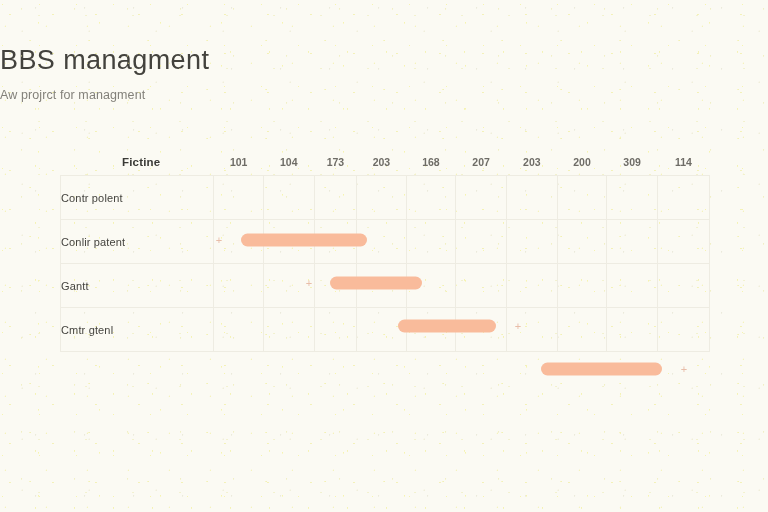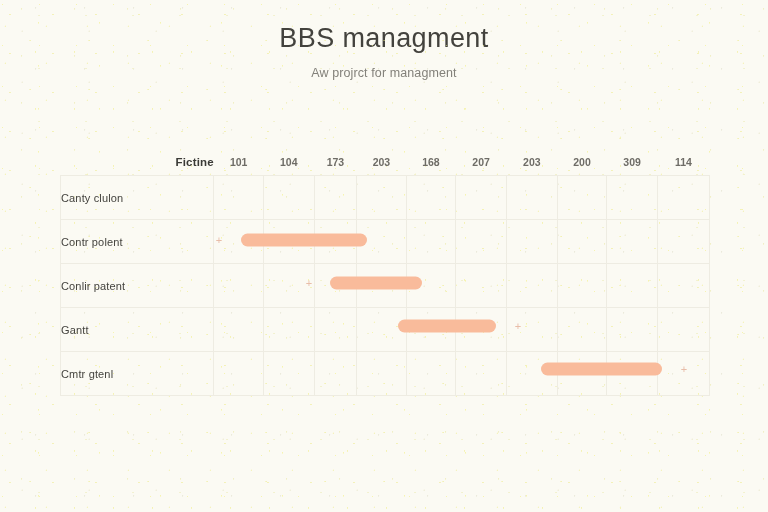--- a/index.html
+++ b/index.html
@@ -35,22 +35,22 @@
                      41px 37px, 59px 49px, 39px 57px, 67px 51px, 49px 61px;
   }
   .page {
     position: relative;
     width: 768px;
     height: 512px;
   }
 
   
   .doc-header {
-    text-align: center;
-    padding-top: 24px;
+    text-align: left;
+    padding-top: 46px;
   }
   .doc-title {
     font-size: 27px;
     font-weight: 400;
     color: #43423d;
     letter-spacing: 0.4px;
     line-height: 1.1;
     margin: 0;
   }
   .doc-subtitle {
@@ -80,21 +80,21 @@
     height: 27px;
     vertical-align: middle;
     font-weight: 700;
     font-size: 10.5px;
     color: #6e6c66;
     text-align: center;
     background: transparent;
     border: none;
   }
   thead th.label-head {
-    text-align: right;
+    text-align: center;
     padding-left: 8px;
     font-weight: 700;
     font-size: 11.5px;
     color: #3a3a36;
     letter-spacing: 0.2px;
   }
   tbody td {
     height: 43px;
     border-right: 1px solid #eeece2;
     border-bottom: 1px solid #eeece2;
@@ -176,33 +176,20 @@
           <th>168</th>
           <th>207</th>
           <th>203</th>
           <th>200</th>
           <th>309</th>
           <th>114</th>
         </tr>
       </thead>
       <tbody>
         <tr>
-          <td class="row-label">Canty clulon</td>
-          <td></td>
-            <td></td>
-          <td></td>
-            <td></td>
-          <td></td>
-            <td></td>
-          <td></td>
-            <td></td>
-          <td></td>
-            <td></td>
-        </tr>
-        <tr>
           <td class="row-label">Contr polent</td>
           <td></td>
             <td></td>
           <td></td>
             <td></td>
           <td></td>
             <td></td>
           <td></td>
             <td></td>
           <td></td>

